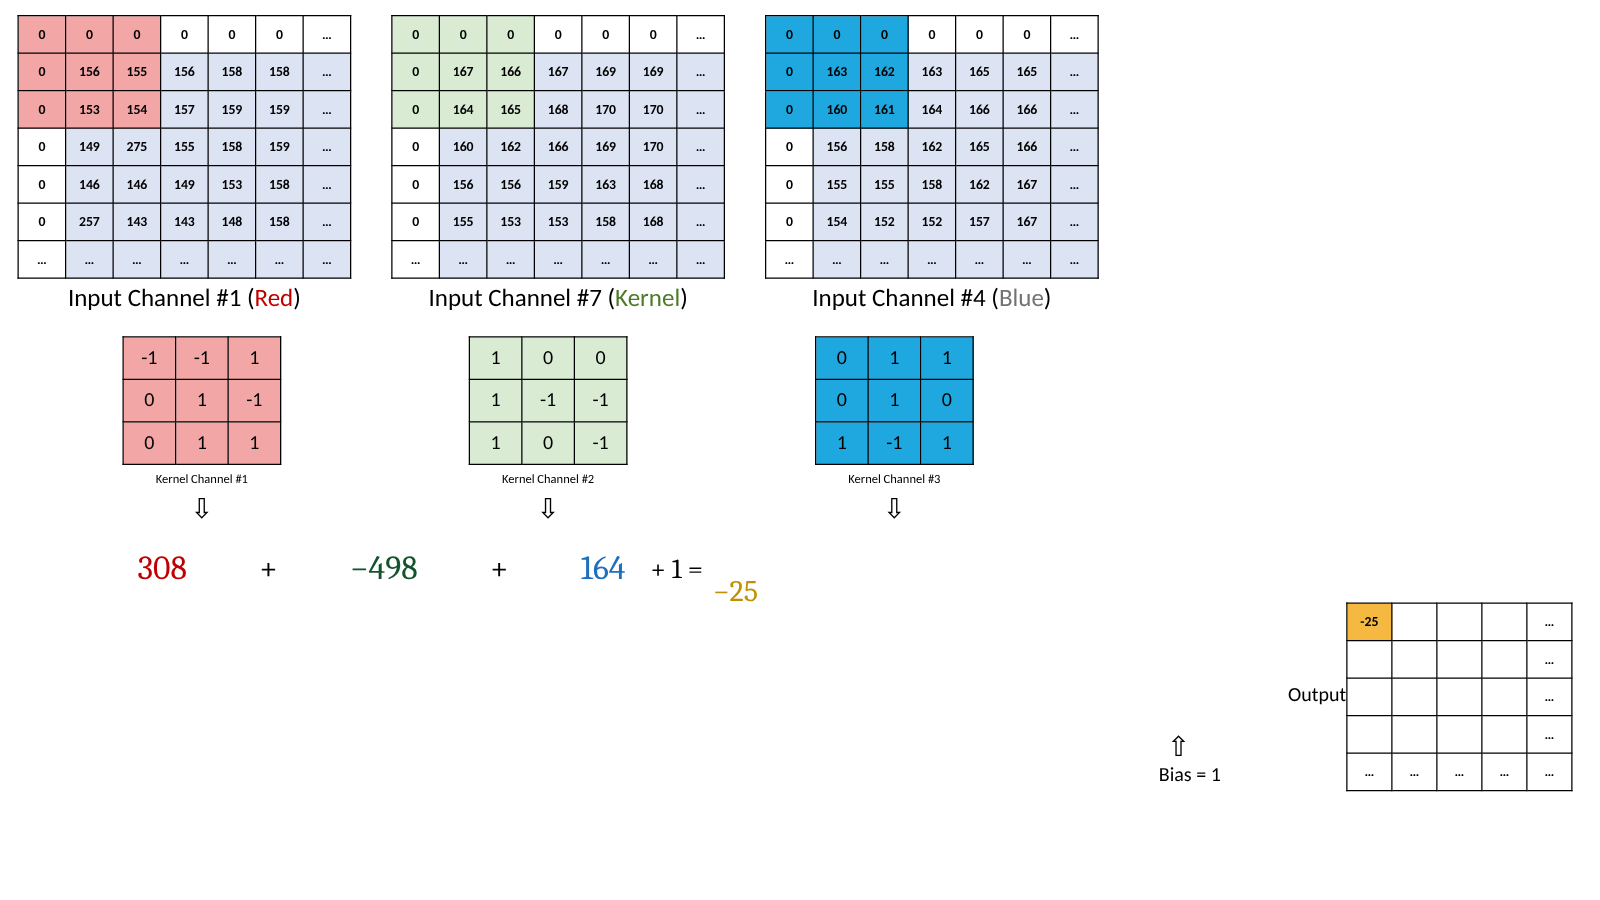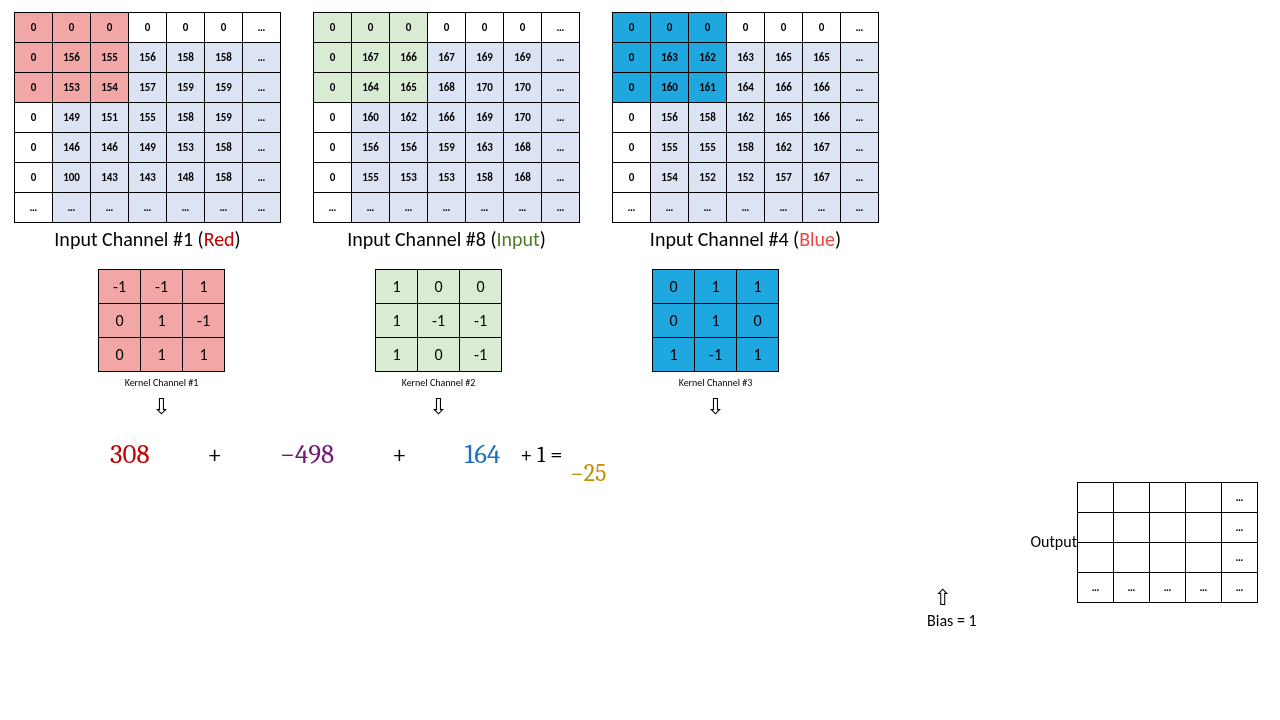--- a/index.html
+++ b/index.html
@@ -25,21 +25,21 @@
   }
   
   .shade { background: #dce3f2 !important; }
   
   .hl-r { background: #f2a6a6 !important; }
   .hl-g { background: #d9ebd3 !important; }
   .hl-b { background: #1fa8e0 !important; }
   .caption { font-size: 20px; margin-top: 4px; text-align: center; }
   .cap-r { color: #c00000; }
   .cap-g { color: #4f7a28; }
-  .cap-b { color: #ef4444; }
+  .cap-b { color: #737373; }
   .kernels-row { display: flex; gap: 150px; margin-top: 18px; justify-content: flex-start; padding-left: 84px; }
   table.kernel td {
     width: 42px;
     height: 34px;
     font-size: 16px;
   }
   .kern-r td { background: #f2a6a6; }
   .kern-g td { background: #d9ebd3; }
   .kern-b td { background: #1fa8e0; }
   table.kernel { border-collapse: collapse; }
@@ -51,21 +51,21 @@
   .eq-row {
     display: flex;
     align-items: center;
     margin-top: 2px;
     padding-left: 96px;
     font-family: Cambria, "Times New Roman", serif;
   }
   .bignum { font-size: 27px; }
   .plus { font-size: 26px; padding: 0 58px; font-family: Cambria, serif; }
   .num-r { color: #c00000; }
-  .num-g { color: #701a75; }
+  .num-g { color: #14532d; }
   .num-b { color: #1f6fbf; }
   .num-o { color: #bf9000; }
   table.output td {
     width: 36px;
     height: 30px;
     border: 1px solid #000;
     text-align: center;
     font-size: 11px;
     font-weight: bold;
     background: #fff;
@@ -109,38 +109,38 @@
             <td class="hl-r shade">153</td>
             <td class="hl-r shade">154</td>
             <td class="shade">157</td>
             <td class="shade">159</td>
             <td class="shade">159</td>
             <td class="shade">…</td>
           </tr>
       <tr>
             <td>0</td>
             <td class="shade">149</td>
-            <td class="shade">151</td>
+            <td class="shade">275</td>
             <td class="shade">155</td>
             <td class="shade">158</td>
             <td class="shade">159</td>
             <td class="shade">…</td>
           </tr>
       <tr>
             <td>0</td>
             <td class="shade">146</td>
             <td class="shade">146</td>
             <td class="shade">149</td>
             <td class="shade">153</td>
             <td class="shade">158</td>
             <td class="shade">…</td>
           </tr>
       <tr>
             <td>0</td>
-            <td class="shade">100</td>
+            <td class="shade">257</td>
             <td class="shade">143</td>
             <td class="shade">143</td>
             <td class="shade">148</td>
             <td class="shade">158</td>
             <td class="shade">…</td>
           </tr>
       <tr>
             <td>…</td>
             <td class="shade">…</td>
             <td class="shade">…</td>
@@ -215,21 +215,21 @@
             <td>…</td>
             <td class="shade">…</td>
             <td class="shade">…</td>
             <td class="shade">…</td>
             <td class="shade">…</td>
             <td class="shade">…</td>
             <td class="shade">…</td>
           </tr>
     </tbody>
       </table>
-    <div class="caption"><span>Input Channel #8 (</span><span class="cap-g">Input</span><span>)</span></div>
+    <div class="caption"><span>Input Channel #7 (</span><span class="cap-g">Kernel</span><span>)</span></div>
   </div>
 
   <div class="channel-block">
     <table class="grid">
         <tbody>
       <tr>
             <td class="hl-b">0</td>
             <td class="hl-b">0</td>
             <td class="hl-b">0</td>
             <td>0</td>
@@ -382,20 +382,27 @@
 <div class="bias-block">
   <div class="arrow-up">⇧</div>
   <div style="font-size:16px;margin-left:18px;">Bias = 1</div>
 </div>
 
 <div class="output-block">
   <div class="output-title">Output</div>
   <table class="output">
       <tbody>
     <tr>
+          <td class="out-hl">-25</td>
+          <td></td>
+          <td></td>
+          <td></td>
+          <td>…</td>
+        </tr>
+    <tr>
           <td></td>
           <td></td>
           <td></td>
           <td></td>
           <td>…</td>
         </tr>
     <tr>
           <td></td>
           <td></td>
           <td></td>

